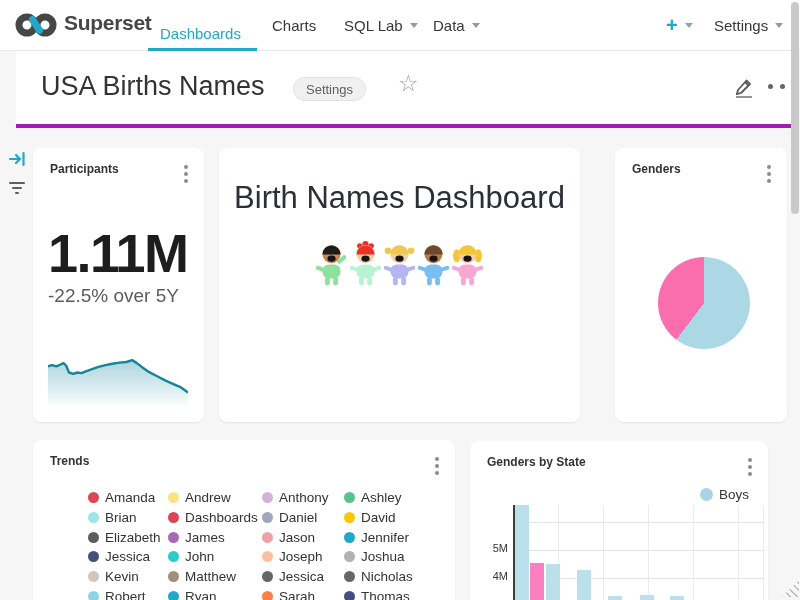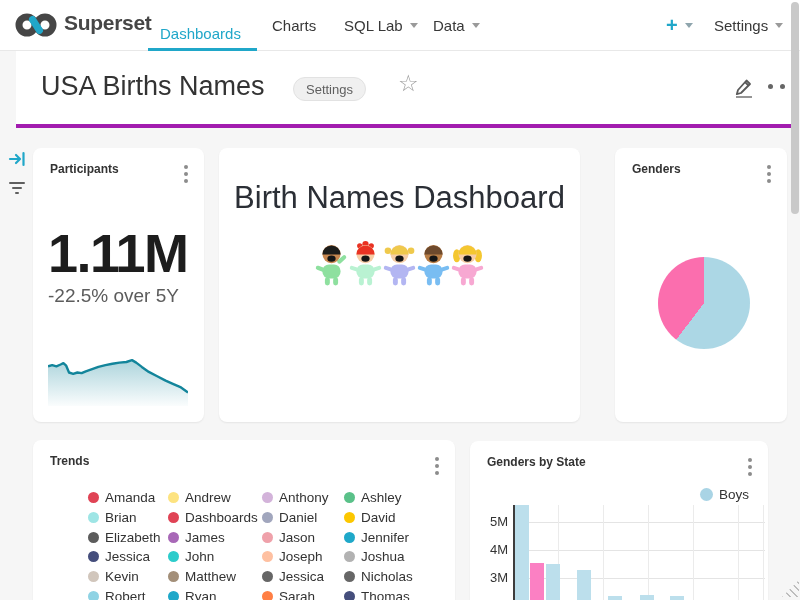--- a/index.html
+++ b/index.html
@@ -57,21 +57,21 @@
   .legend-item{display:flex;align-items:center;height:19.7px;cursor:pointer;}
   .legend-dot{width:11px;height:11px;border-radius:50%;margin-right:6px;flex:none;}
   .legend-name{font-size:13.5px;color:#333;white-space:nowrap;}
   
   .gbs-legend{position:absolute;left:230px;top:46px;display:flex;align-items:center;cursor:pointer;}
   .gbs-legend .dot{width:13px;height:13px;border-radius:50%;margin-right:6px;}
   .gbs-legend .lbl{font-size:13.5px;color:#333;}
   .axis-y{position:absolute;left:43px;top:64px;width:2px;height:146px;background:#3d3d3d;}
   .hgrid{position:absolute;left:45px;width:250px;height:1px;background:#E4E4E4;}
   .vgrid{position:absolute;top:64px;width:1px;height:146px;background:#EBEBEB;}
-  .ytick{position:absolute;left:8px;width:30px;text-align:right;font-size:13px;color:#333;}
+  .ytick{position:absolute;left:8px;width:30px;text-align:right;font-size:11px;color:#333;margin-top:28px;}
   .bar{position:absolute;width:14px;cursor:pointer;}
   
   .scroll-thumb{position:absolute;left:791px;top:2px;width:8px;height:212px;background:#C9C9C9;border-radius:4px;z-index:9;cursor:pointer;}
   .resize-handle{position:absolute;left:782px;top:580px;width:17px;height:17px;cursor:pointer;
     background:repeating-linear-gradient(45deg,#bdbdbd 0 1.4px,transparent 1.4px 5.2px);
     clip-path:polygon(100% 0,100% 100%,0 100%);}
 </style>
 </head>
 <body>
 

